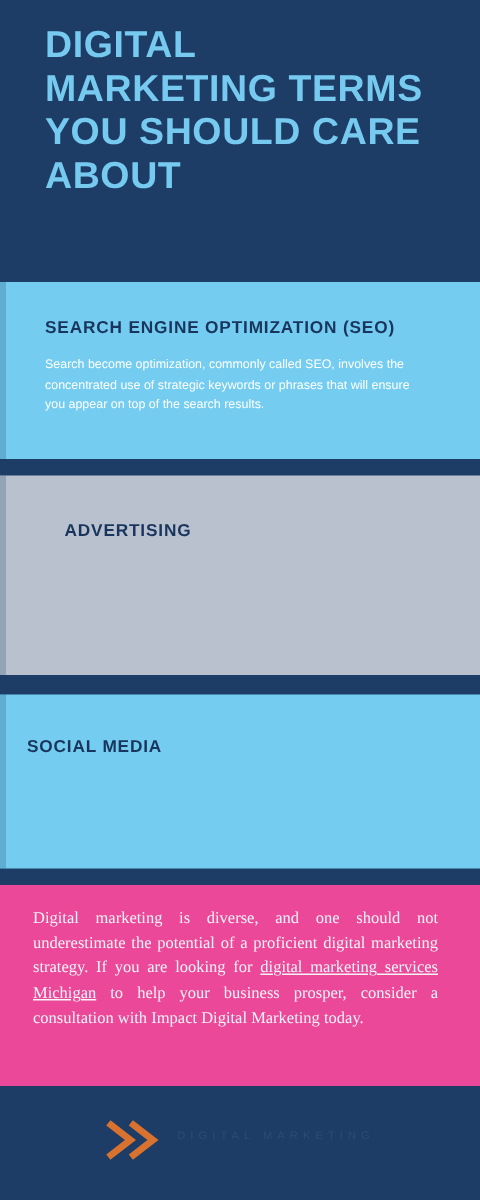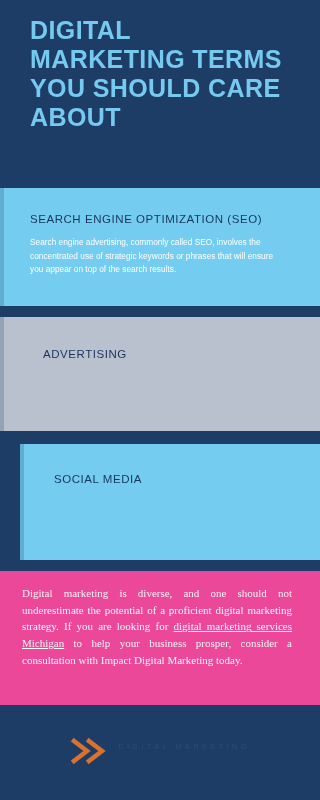--- a/index.html
+++ b/index.html
@@ -56,47 +56,47 @@
     left: 0;
     top: 0;
     bottom: 0;
     width: 4px;
     background: rgba(29,61,102,0.22);
   }
 
   .section-heading {
     color: #19355d;
     font-size: 11.5px;
-    font-weight: normal;
+    font-weight: bold;
     letter-spacing: 0.55px;
     text-transform: uppercase;
     line-height: 1.25;
     margin: 0;
   }
   .section-body {
     color: #ffffff;
     font-size: 8.3px;
     line-height: 1.62;
     margin: 0;
   }
   .section-body.justified {
     text-align: justify;
   }
 
   
   .seo-band { height: 118px; padding: 24px 36px 0 30px; }
   .seo-band .section-body { margin-top: 10px; }
 
   
-  .ad-band { height: 114px; padding: 30px 30px 0 34px; }
+  .ad-band { height: 133px; padding: 30px 30px 0 34px; }
   .ad-band .section-heading { margin-left: 9px; }
   .ad-band .section-body { margin-top: 11px; margin-left: 28px; margin-right: 2px; }
 
   
-  .social-band { height: 116px; padding: 28px 36px 0 34px; margin-left: 20px; }
+  .social-band { height: 116px; padding: 28px 36px 0 18px; }
   .social-band .section-body { margin-top: 11px; }
 
   
   .conclusion {
     background: #ec4899;
     height: 134px;
     box-sizing: border-box;
     padding: 14px 28px 0 22px;
     flex: none;
   }
@@ -157,21 +157,21 @@
 
 <div class="infographic">
 
   <header class="header">
     <h1 class="header-title">Digital Marketing Terms You Should Care About</h1>
   </header>
 
   <section class="band band-blue seo-band">
     <span class="left-strip"></span>
     <h2 class="section-heading">Search Engine Optimization (SEO)</h2>
-    <p class="section-body">Search engine advertising, commonly called SEO, involves the concentrated use of strategic keywords or phrases that will ensure you appear on top of the search results.</p>
+    <p class="section-body">Search become optimization, commonly called SEO, involves the concentrated use of strategic keywords or phrases that will ensure you appear on top of the search results.</p>
   </section>
 
   <div class="divider" style="height:11px;"></div>
 
   <section class="band band-gray ad-band">
     <span class="left-strip"></span>
     <h2 class="section-heading">Advertising</h2>
   </section>
 
   <div class="divider" style="height:13px;"></div>

